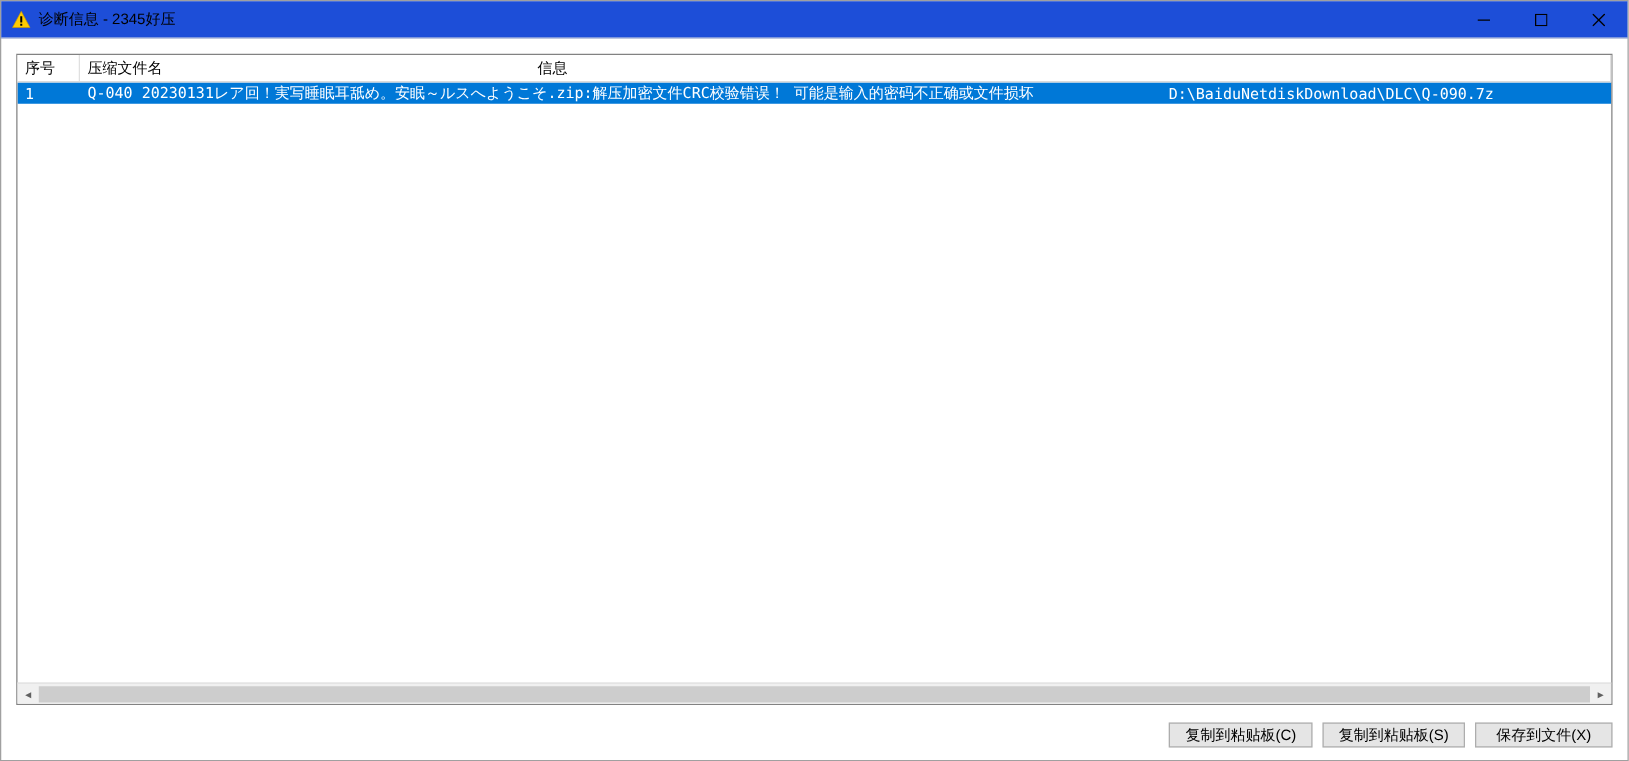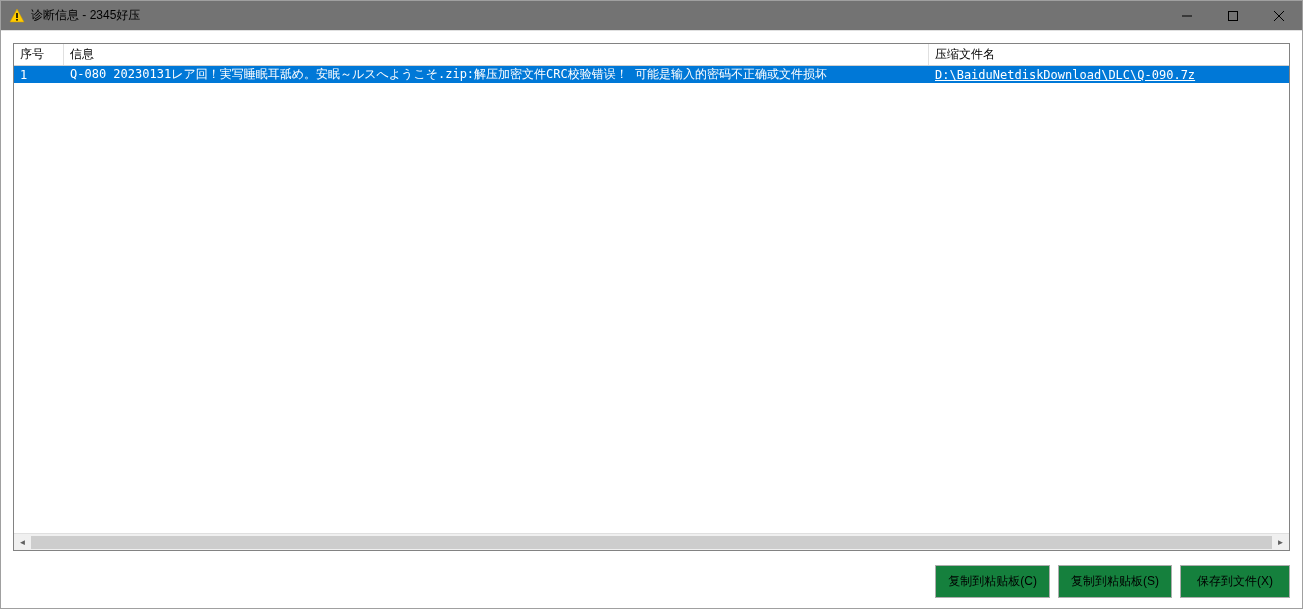--- a/index.html
+++ b/index.html
@@ -17,21 +17,21 @@
       width: 1303px;
       height: 609px;
       background: #ffffff;
       border: 1px solid #a0a0a0;
       display: flex;
       flex-direction: column;
       position: relative;
     }
     .titlebar {
       height: 30px;
-      background: #737373;
+      background: #1d4ed8;
       display: flex;
       align-items: center;
       padding-left: 8px;
       border-bottom: 1px solid #e0e0e0;
     }
     .titlebar-icon {
       width: 16px;
       height: 16px;
       margin-right: 6px;
       position: relative;
@@ -109,21 +109,21 @@
     }
     .td {
       padding: 1px 6px;
       font-size: 12px;
       white-space: nowrap;
       overflow: hidden;
       font-family: "SimSun", monospace;
     }
     .td-seq { width: 50px; }
     .td-info { flex: 1; min-width: 0; }
-    .td-file { width: 360px; text-decoration: underline; }
+    .td-file { width: 360px; }
     .hscroll {
       height: 17px;
       background: #f0f0f0;
       border-top: 1px solid #e0e0e0;
       display: flex;
       align-items: center;
       position: relative;
     }
     .hscroll-track {
       flex: 1;
@@ -153,23 +153,23 @@
     .hscroll-arrow.left { left: 0; }
     .hscroll-arrow.right { right: 0; }
     .button-bar {
       padding: 8px 12px 10px 12px;
       display: flex;
       justify-content: flex-end;
       gap: 8px;
     }
     .btn {
       min-width: 110px;
-      height: 33px;
+      height: 20px;
       padding: 0 12px;
-      background: #15803d;
+      background: #e5e5e5;
       border: 1px solid #adadad;
       font-size: 12px;
       cursor: pointer;
       font-family: inherit;
       display: flex;
       align-items: center;
       justify-content: center;
     }
   </style>
 </head>
@@ -202,27 +202,27 @@
             <line x1="10" y1="0" x2="0" y2="10" stroke="#000" stroke-width="1"></line>
           </svg>
       </div>
     </div>
   </div>
 
   <div class="content-area">
     <div class="table-container">
       <div class="table-header">
         <div class="th th-seq">序号</div>
+        <div class="th th-file">压缩文件名</div>
         <div class="th th-info">信息</div>
-        <div class="th th-file">压缩文件名</div>
       </div>
       <div class="table-body">
         <div class="table-row selected">
           <div class="td td-seq">1</div>
-          <div class="td td-info">Q-080  20230131レア回！実写睡眠耳舐め。安眠～ルスへようこそ.zip:解压加密文件CRC校验错误！ 可能是输入的密码不正确或文件损坏</div>
+          <div class="td td-info">Q-040  20230131レア回！実写睡眠耳舐め。安眠～ルスへようこそ.zip:解压加密文件CRC校验错误！ 可能是输入的密码不正确或文件损坏</div>
           <div class="td td-file">D:\BaiduNetdiskDownload\DLC\Q-090.7z</div>
         </div>
       </div>
       <div class="hscroll">
         <div class="hscroll-arrow left">◄</div>
         <div class="hscroll-track">
           <div class="hscroll-thumb"></div>
         </div>
         <div class="hscroll-arrow right">►</div>
       </div>

